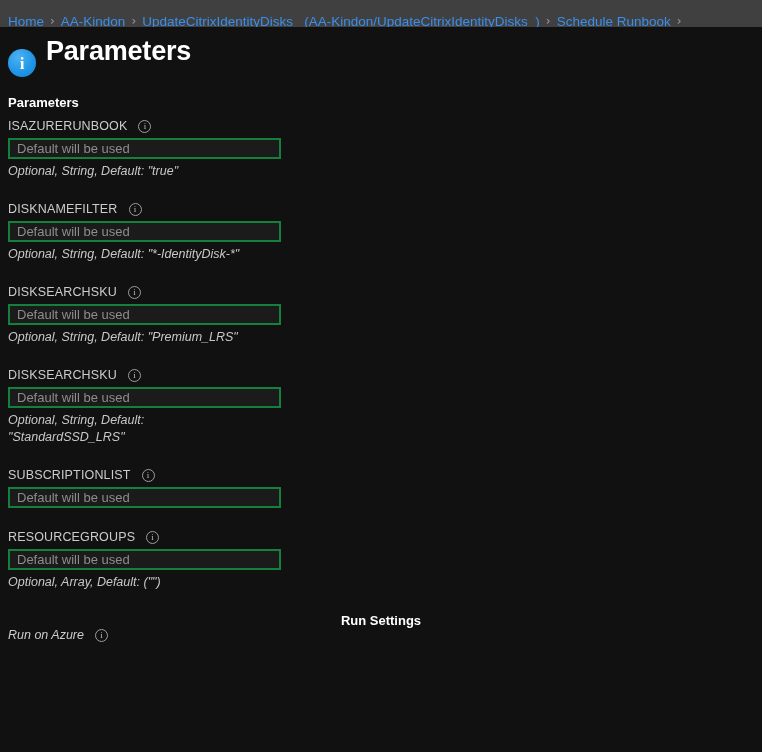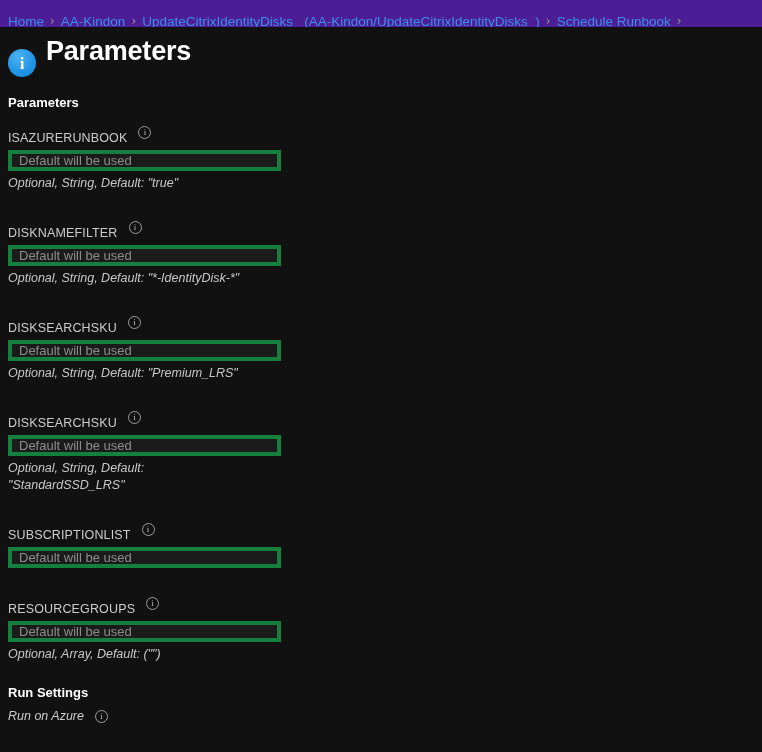--- a/index.html
+++ b/index.html
@@ -9,21 +9,21 @@
     width: 762px;
     height: 752px;
     background: #111111;
     font-family: "Liberation Sans", sans-serif;
     overflow: hidden;
   }
 
   
   .breadcrumb-bar {
     height: 27px;
-    background: #4c1d95;
+    background: #404040;
     display: flex;
     align-items: center;
     padding: 16px 0 0 8px;
     white-space: nowrap;
     overflow: hidden;
   }
   .bc-link {
     color: #3b8eea;
     font-size: 13.5px;
     text-decoration: none;
@@ -97,21 +97,20 @@
   .field { margin-bottom: 22px; }
   .field-label-row {
     display: flex;
     align-items: center;
     margin-bottom: 5px;
   }
   .field-label {
     color: #cccccc;
     font-size: 12.5px;
     letter-spacing: 0.15px;
-    margin-top: 12px;
   }
   .info-ring {
     width: 13px;
     height: 13px;
     border: 1px solid #9d9d9d;
     border-radius: 50%;
     margin-left: 11px;
     position: relative;
     flex: 0 0 auto;
     cursor: pointer;
@@ -126,21 +125,21 @@
     color: #bdbdbd;
     font-size: 9px;
     font-family: "Liberation Serif", serif;
     line-height: 1;
   }
 
   .field-input {
     width: 273px;
     height: 21px;
     background: #1b1b1b;
-    border: 4px solid #15803d;
+    border: 2px solid #15803d;
     color: #e6e6e6;
     font-size: 13px;
     font-family: "Liberation Sans", sans-serif;
     padding: 0 7px;
     outline: none;
     display: block;
   }
   .field-input::placeholder { color: #8d8d8d; opacity: 1; }
 
   .field-help {
@@ -151,21 +150,21 @@
     margin-top: 4px;
     max-width: 252px;
   }
 
   
   .run-settings { margin-top: 2px; }
   .run-settings-title {
     color: #ffffff;
     font-size: 13px;
     font-weight: bold;
-    margin-bottom: 9px;
+    text-align: center;
   }
   .run-on-row { display: flex; align-items: center; }
   .run-on-label { color: #cccccc; font-size: 12.5px; font-style: italic; }
 </style>
 </head>
 <body>
 
 <div class="breadcrumb-bar">
   <a class="bc-link">Home</a>
   <span class="bc-sep">›</span>

